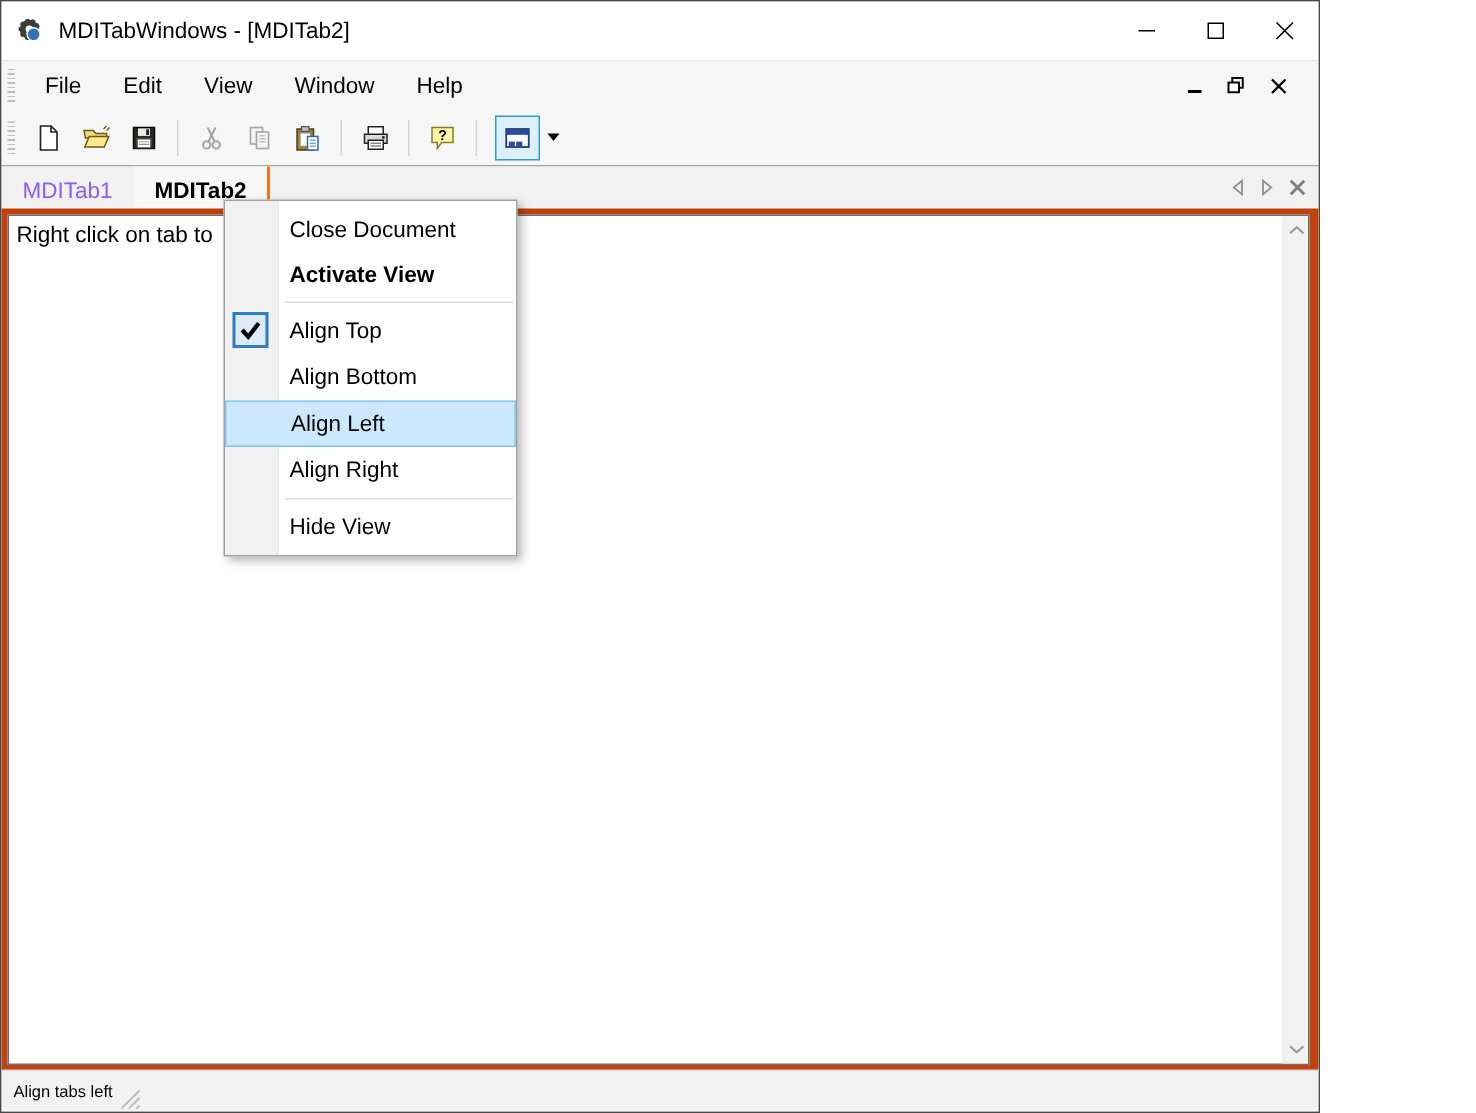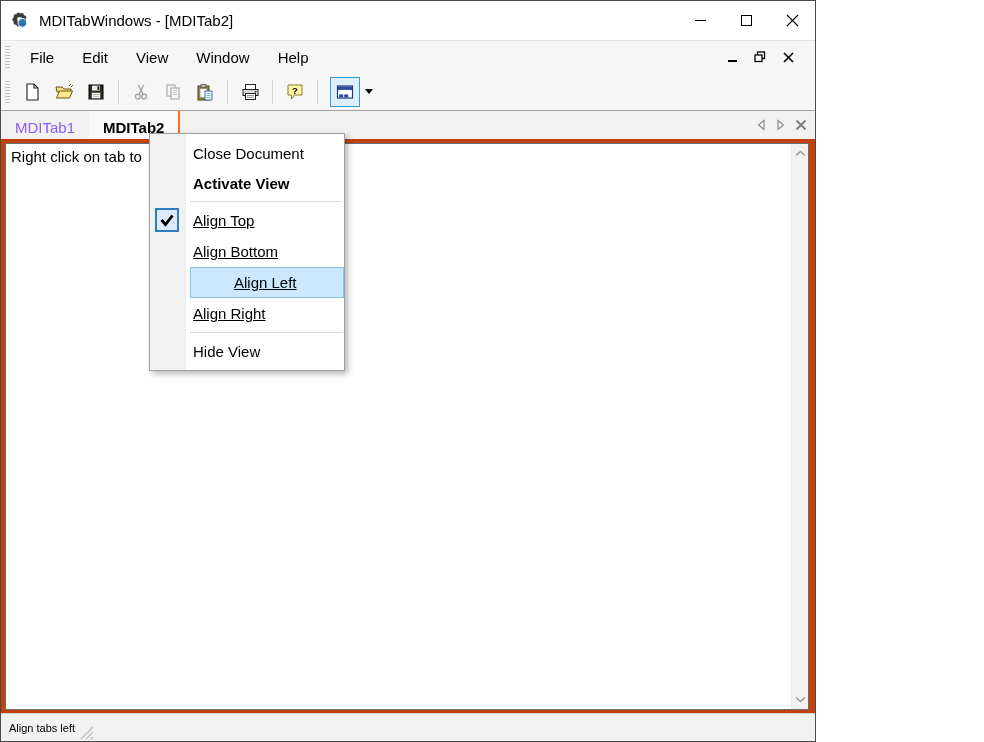--- a/index.html
+++ b/index.html
@@ -1,19 +1,19 @@
 <!DOCTYPE html>
 <html><head>
 <meta charset="utf-8">
 <style>
   * { box-sizing: border-box; margin: 0; padding: 0; }
   html,body { width: 984px; height: 742px; }
   body { font-family: "Liberation Sans", sans-serif; font-size: 15px; color: #000; background: #fff; }
 
-  .app { position: relative; width: 816px; height: 742px; border: 1px solid #4a4a4a; background: #fff; overflow: hidden; display: flex; flex-direction: column; }
+  .app { position: relative; width: 880px; height: 742px; border: 1px solid #4a4a4a; background: #fff; overflow: hidden; display: flex; flex-direction: column; }
 
   
   .titlebar { height: 40px; background: #ffffff; display: flex; align-items: center; padding-left: 10px; border-bottom: 1px solid #e6e6e6; flex: 0 0 auto; }
   .app-icon { width: 19px; height: 19px; margin-right: 9px; flex: 0 0 auto; }
   .title-text { font-size: 15px; color: #000; }
   .titlebar .spacer { flex: 1; }
   .caption-btn { width: 46px; height: 39px; display: flex; align-items: center; justify-content: center; }
   .glyph-min { width: 11px; height: 1px; background: #000; }
   .glyph-max { width: 11px; height: 11px; border: 1px solid #000; }
 
@@ -46,23 +46,23 @@
   .docview { position: absolute; left: 4px; top: 4px; right: 6px; bottom: 3px; border: 1px solid #6e6e6e; background: #ffffff; }
   .doc-text { padding: 4px 4px 0 5px; font-size: 15px; }
   .vscroll { position: absolute; top: 0; right: 0; bottom: 0; width: 17px; background: #f1f1f1; border-left: 1px solid #eaeaea; }
   .vs-arrow { position: absolute; left: 0; width: 16px; height: 17px; display: flex; align-items: center; justify-content: center; }
   .vs-up { top: 1px; } .vs-down { bottom: 1px; }
 
   
   .ctxmenu { position: absolute; left: 148px; top: 132px; width: 196px; background: #ffffff; border: 1px solid #a0a0a0; box-shadow: 3px 3px 6px rgba(0,0,0,0.28); padding: 4px 0; z-index: 10; }
   .ctx-gutter { position: absolute; left: 0; top: 0; bottom: 0; width: 36px; background: #f1f1f1; border-right: 1px solid #eaeaea; }
   .ctx-item { position: relative; height: 30px; display: flex; align-items: center; padding-left: 43px; z-index: 1; }
-  .ctx-item.tall { height: 31px; text-decoration: underline; }
+  .ctx-item.tall { height: 31px; }
   .ctx-item.bold { font-weight: bold; }
-  .ctx-item.highlighted { background: #cce8ff; border: 1px solid #84c3ed; margin-left: 40px; }
+  .ctx-item.highlighted { background: #cce8ff; border: 1px solid #84c3ed; }
   .ctx-sep { position: relative; height: 1px; background: #dadada; margin: 3px 2px 3px 40px; z-index: 1; }
   .check-box { position: absolute; left: 5px; top: 3px; width: 24px; height: 24px; background: #dceafa; border: 2px solid #2f7cc0; display: flex; align-items: center; justify-content: center; }
 
   
   .statusbar { height: 28px; background: #f2f2f2; border-top: 1px solid #d4d4d4; display: flex; align-items: center; padding: 0 3px 0 8px; flex: 0 0 auto; }
   .status-msg { font-size: 11px; }
   .indicators { margin-left: auto; display: flex; align-items: center; gap: 3px; }
   .indicator { border: 1px solid #c6c6c6; padding: 2px 8px 3px 8px; font-size: 14px; color: #9b9b9b; background: #f2f2f2; }
   .indicator.enabled { color: #000; }
   .resize-grip { width: 18px; height: 20px; margin-left: 2px; align-self: flex-end; }

